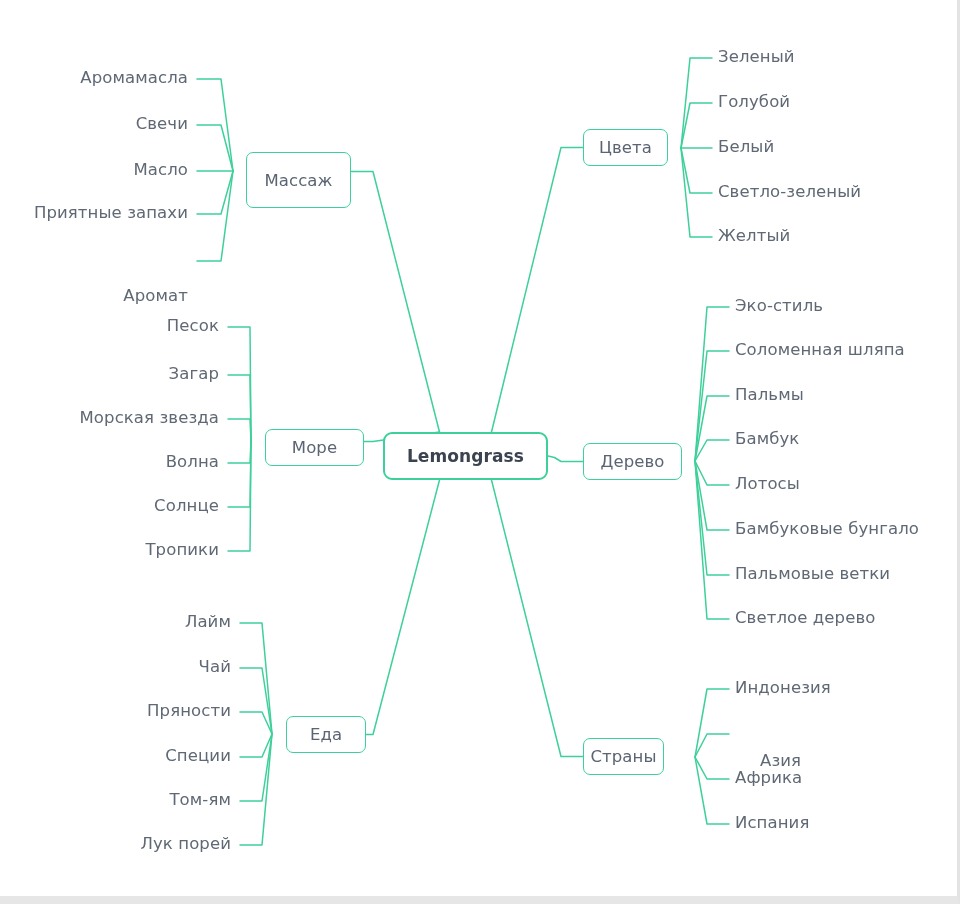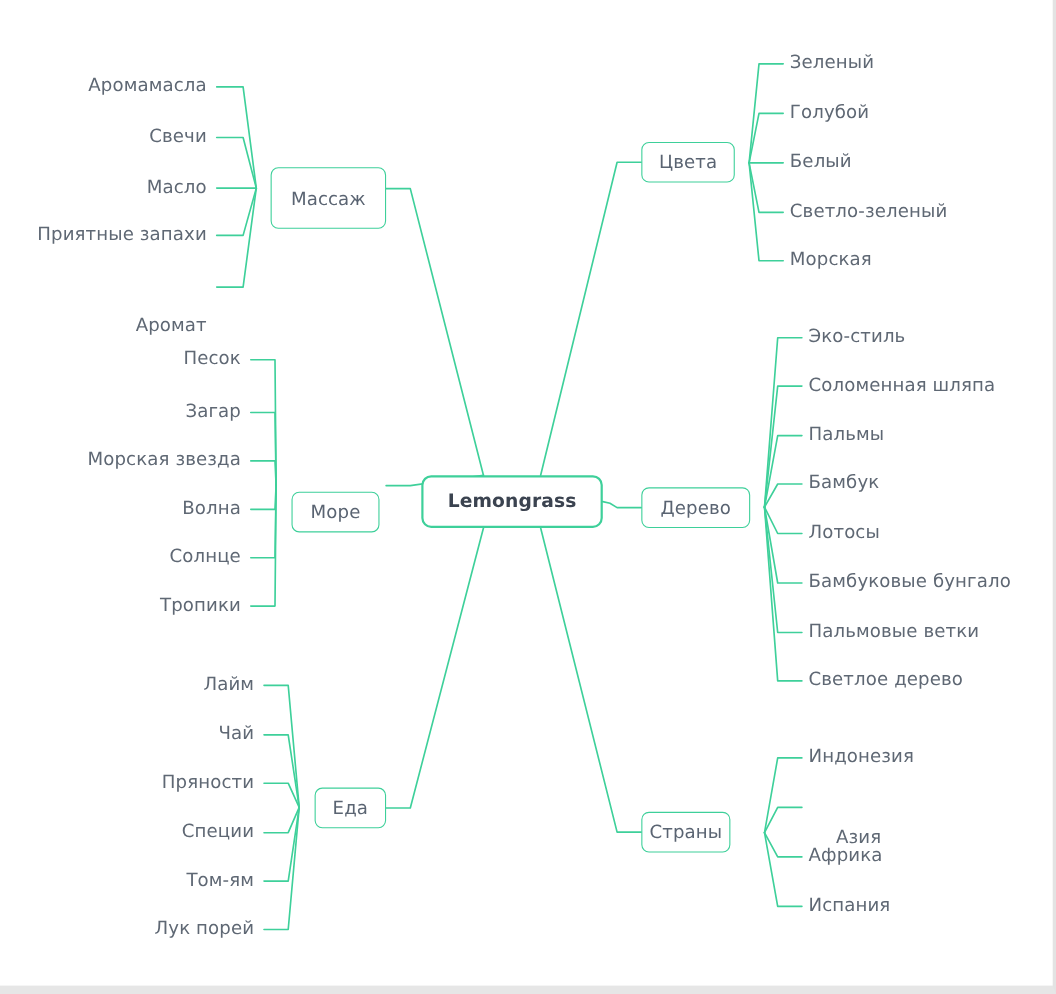--- a/index.html
+++ b/index.html
@@ -109,46 +109,46 @@
     </svg>
   <div id="nodes">
       <div class="node" style="left: 246px; top: 152px; width: 105px; height: 56px;">
         <span>Массаж</span>
       </div>
       <div class="leaf l-side" style="top: 70px; right: 769px;"><span>Аромамасла</span></div>
       <div class="leaf l-side" style="top: 116px; right: 769px;"><span>Свечи</span></div>
       <div class="leaf l-side" style="top: 162px; right: 769px;"><span>Масло</span></div>
       <div class="leaf l-side" style="top: 205px; right: 769px;"><span>Приятные запахи</span></div>
       <div class="leaf l-side" style="top: 252px; right: 769px; margin-top: 36px;"><span>Аромат</span></div>
-      <div class="node" style="left: 265px; top: 447px; width: 80px; height: 37px; text-align: center;">
+      <div class="node" style="left: 265px; top: 429px; width: 99px; height: 37px; text-align: center;">
         <span>Море</span>
       </div>
       <div class="leaf l-side" style="top: 318px; right: 738px;"><span>Песок</span></div>
       <div class="leaf l-side" style="top: 366px; right: 738px;"><span>Загар</span></div>
       <div class="leaf l-side" style="top: 410px; right: 738px;"><span>Морская звезда</span></div>
       <div class="leaf l-side" style="top: 454px; right: 738px;"><span>Волна</span></div>
       <div class="leaf l-side" style="top: 498px; right: 738px;"><span>Солнце</span></div>
       <div class="leaf l-side" style="top: 542px; right: 738px;"><span>Тропики</span></div>
-      <div class="node" style="left: 286px; top: 716px; width: 65px; height: 37px;">
+      <div class="node" style="left: 286px; top: 716px; width: 80px; height: 37px;">
         <span>Еда</span>
       </div>
       <div class="leaf l-side" style="top: 614px; right: 726px;"><span>Лайм</span></div>
       <div class="leaf l-side" style="top: 659px; right: 726px;"><span>Чай</span></div>
       <div class="leaf l-side" style="top: 703px; right: 726px;"><span>Пряности</span></div>
       <div class="leaf l-side" style="top: 748px; right: 726px;"><span>Специи</span></div>
       <div class="leaf l-side" style="top: 792px; right: 726px;"><span>Том-ям</span></div>
       <div class="leaf l-side" style="top: 836px; right: 726px;"><span>Лук порей</span></div>
       <div class="node" style="left: 583px; top: 129px; width: 85px; height: 37px;">
         <span>Цвета</span>
       </div>
       <div class="leaf r-side" style="top: 49px; left: 718px;"><span>Зеленый</span></div>
       <div class="leaf r-side" style="top: 94px; left: 718px;"><span>Голубой</span></div>
       <div class="leaf r-side" style="top: 139px; left: 718px;"><span>Белый</span></div>
       <div class="leaf r-side" style="top: 184px; left: 718px;"><span>Светло-зеленый</span></div>
-      <div class="leaf r-side" style="top: 228px; left: 718px;"><span>Морская</span></div>
+      <div class="leaf r-side" style="top: 228px; left: 718px;"><span>Желтый</span></div>
       <div class="node" style="left: 583px; top: 443px; width: 99px; height: 37px;">
         <span>Дерево</span>
       </div>
       <div class="leaf r-side" style="top: 298px; left: 735px;"><span>Эко-стиль</span></div>
       <div class="leaf r-side" style="top: 342px; left: 735px; text-align: right;"><span>Соломенная шляпа</span></div>
       <div class="leaf r-side" style="top: 387px; left: 735px;"><span>Пальмы</span></div>
       <div class="leaf r-side" style="top: 431px; left: 735px;"><span>Бамбук</span></div>
       <div class="leaf r-side" style="top: 476px; left: 735px;"><span>Лотосы</span></div>
       <div class="leaf r-side" style="top: 521px; left: 735px;"><span>Бамбуковые бунгало</span></div>
       <div class="leaf r-side" style="top: 566px; left: 735px;"><span>Пальмовые ветки</span></div>

